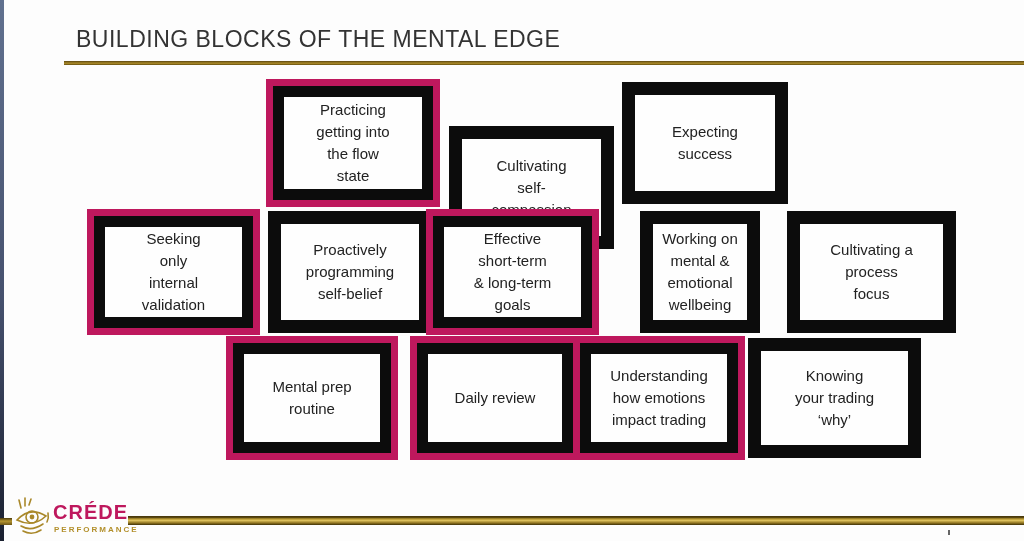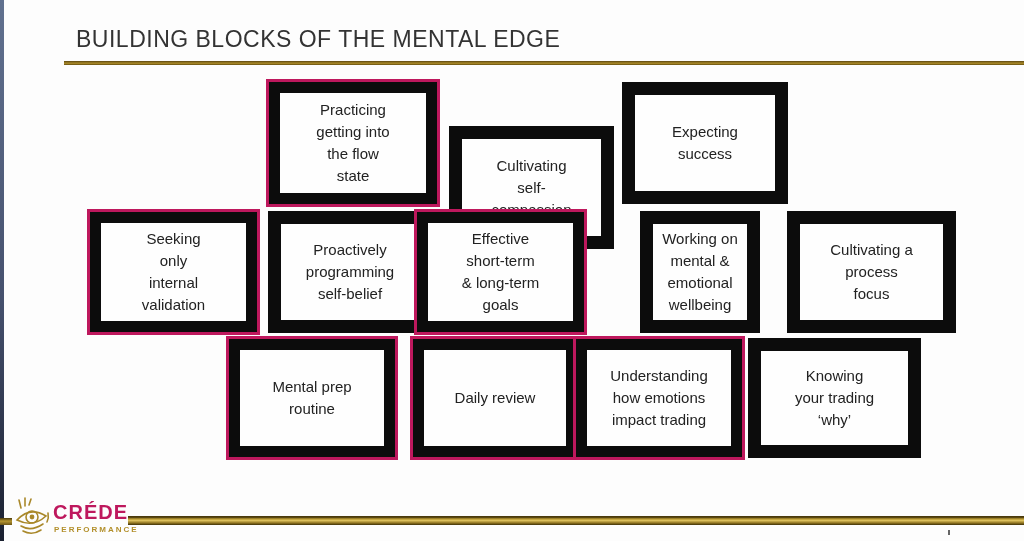--- a/index.html
+++ b/index.html
@@ -10,32 +10,32 @@
   
   .edge-strip{position:absolute;left:0;top:0;width:4px;height:541px;
     background:linear-gradient(to bottom,#61718f,#46516e 55%,#1a2030);}
   
   .title{position:absolute;left:76px;top:26px;font-size:23px;letter-spacing:0.5px;
     color:#333333;font-weight:400;white-space:nowrap;}
   .title-rule{position:absolute;left:64px;right:0;top:61px;height:4px;
     background:linear-gradient(to bottom,#6d5516 0 25%,#b5942f 50%,#8a6d1a 80%,#5d4a12);}
   
   .block{position:absolute;background:#0c0c0c;box-sizing:border-box;padding:13px;}
-  .block.red{border:3px solid #be185d;padding:11px;}
+  .block.red{border:7px solid #be185d;padding:11px;}
   .block-inner{background:#fefefe;width:100%;height:100%;display:flex;
     align-items:center;justify-content:center;text-align:center;
     font-size:15px;line-height:22px;color:#222;white-space:pre-line;}
   
   .b11{left:266px;top:79px;width:174px;height:128px;}
   .b12{left:449px;top:82px;width:165px;height:123px;margin-top:44px;}
   .b13{left:622px;top:82px;width:166px;height:122px;}
   
   .b21{left:87px; top:209px;width:173px;height:126px;}
   .b22{left:268px;top:211px;width:164px;height:122px;}
-  .b23{left:414px;top:209px;width:173px;height:126px;}
+  .b23{left:426px;top:209px;width:173px;height:126px;}
   .b24{left:640px;top:211px;width:120px;height:122px;}
   .b25{left:787px;top:211px;width:169px;height:122px;}
   
   .b31{left:50px; top:336px;width:172px;height:124px;}
   .b32{left:226px;top:336px;width:172px;height:124px;}
   .b33{left:400px;top:336px;width:170px;height:124px;margin-left:10px;}
   .b34{left:573px;top:336px;width:172px;height:124px;}
   .b35{left:748px;top:338px;width:173px;height:120px;}
   
   .logo-icon{position:absolute;left:13px;top:496px;}

